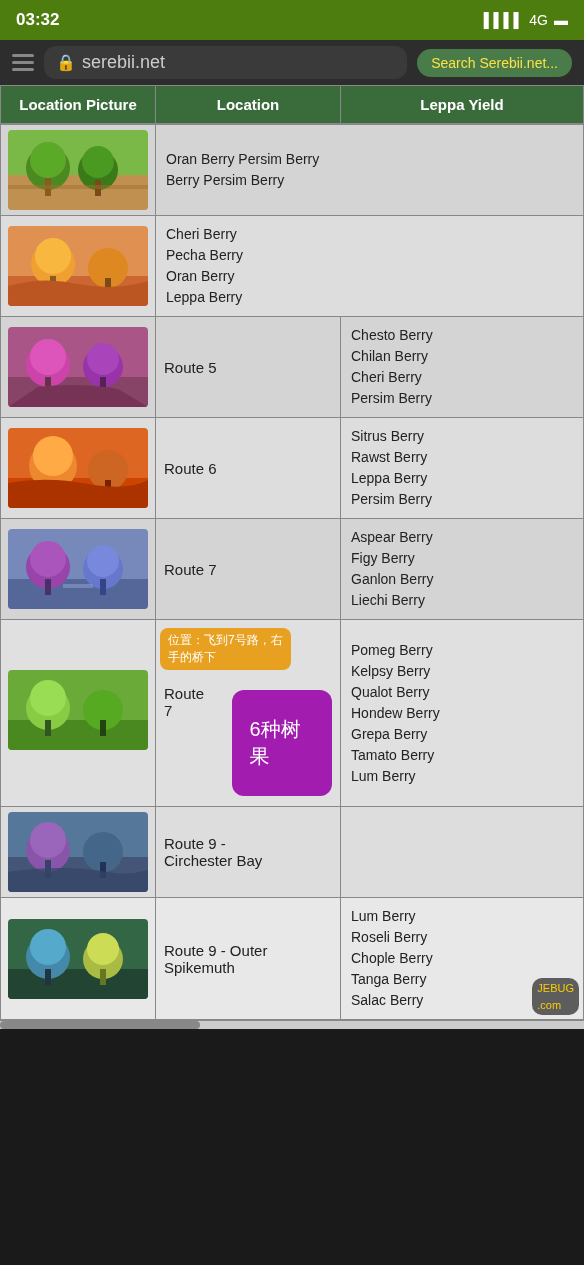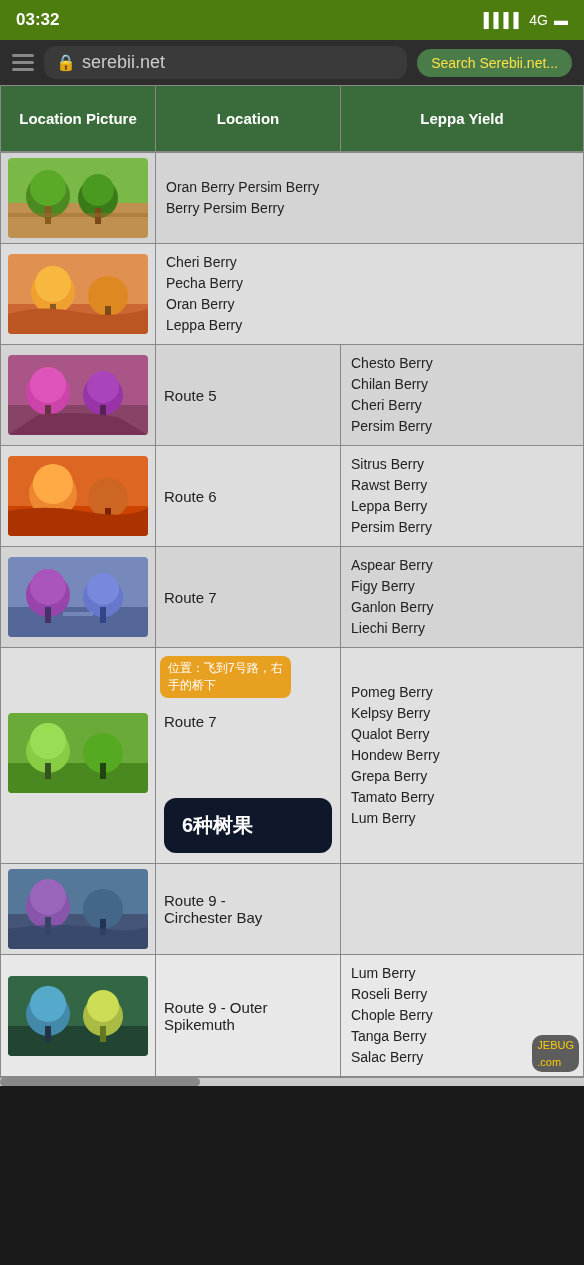--- a/index.html
+++ b/index.html
@@ -83,21 +83,21 @@
     .table-header {
       display: grid;
       grid-template-columns: 155px 185px 1fr;
       background: #3a6b3a;
       border-bottom: 2px solid #888;
     }
     .th {
       color: white;
       font-weight: bold;
       font-size: 15px;
-      padding: 24px 8px;
+      padding: 10px 8px;
       text-align: center;
       border-right: 1px solid #888;
     }
     .th:last-child { border-right: none; }
 
     .table-row {
       display: grid;
       grid-template-columns: 155px 185px 1fr;
       border-bottom: 1px solid #888;
       background: #e8e8e8;
@@ -142,39 +142,39 @@
       border-radius: 8px;
       padding: 4px 8px;
       font-size: 12px;
       position: absolute;
       top: 8px;
       left: 4px;
       white-space: nowrap;
       z-index: 10;
     }
     .count-badge {
-      background: #0f172a;
+      background: #a21caf;
       color: white;
       border-radius: 12px;
-      padding: 14px 18px;
+      padding: 26px 18px;
       font-size: 20px;
-      font-weight: bold;
+      font-weight: normal;
       margin-top: 60px;
     }
 
     .cell-location-special {
       padding: 10px 8px;
       border-right: 1px solid #888;
       font-size: 15px;
       color: #222;
       font-weight: 500;
       position: relative;
       display: flex;
-      flex-direction: column;
-      gap: 8px;
+      flex-direction: row;
+      gap: 20px;
     }
 
     
     .watermark {
       position: absolute;
       bottom: 4px;
       right: 4px;
       background: rgba(0,0,0,0.6);
       color: #ffcc00;
       font-size: 11px;

